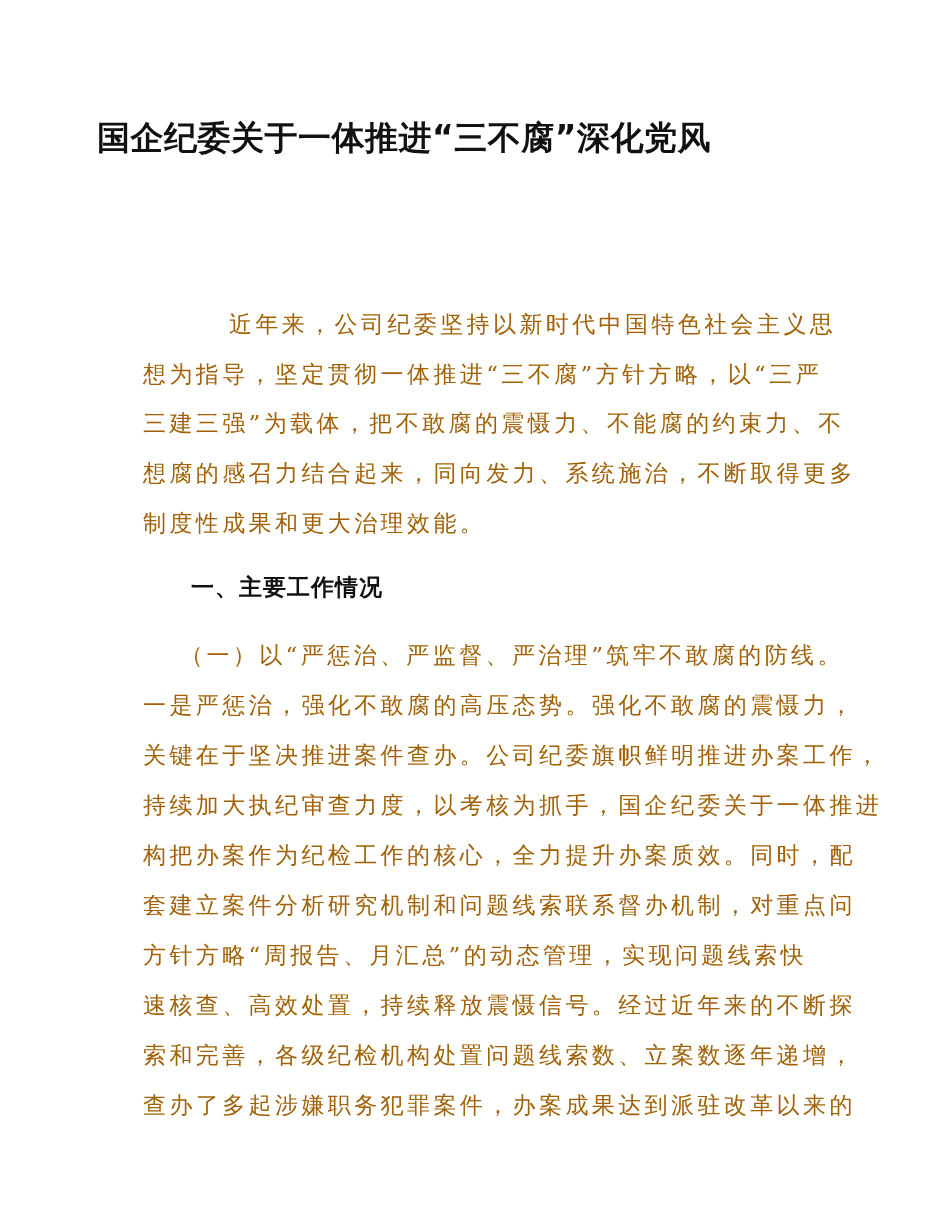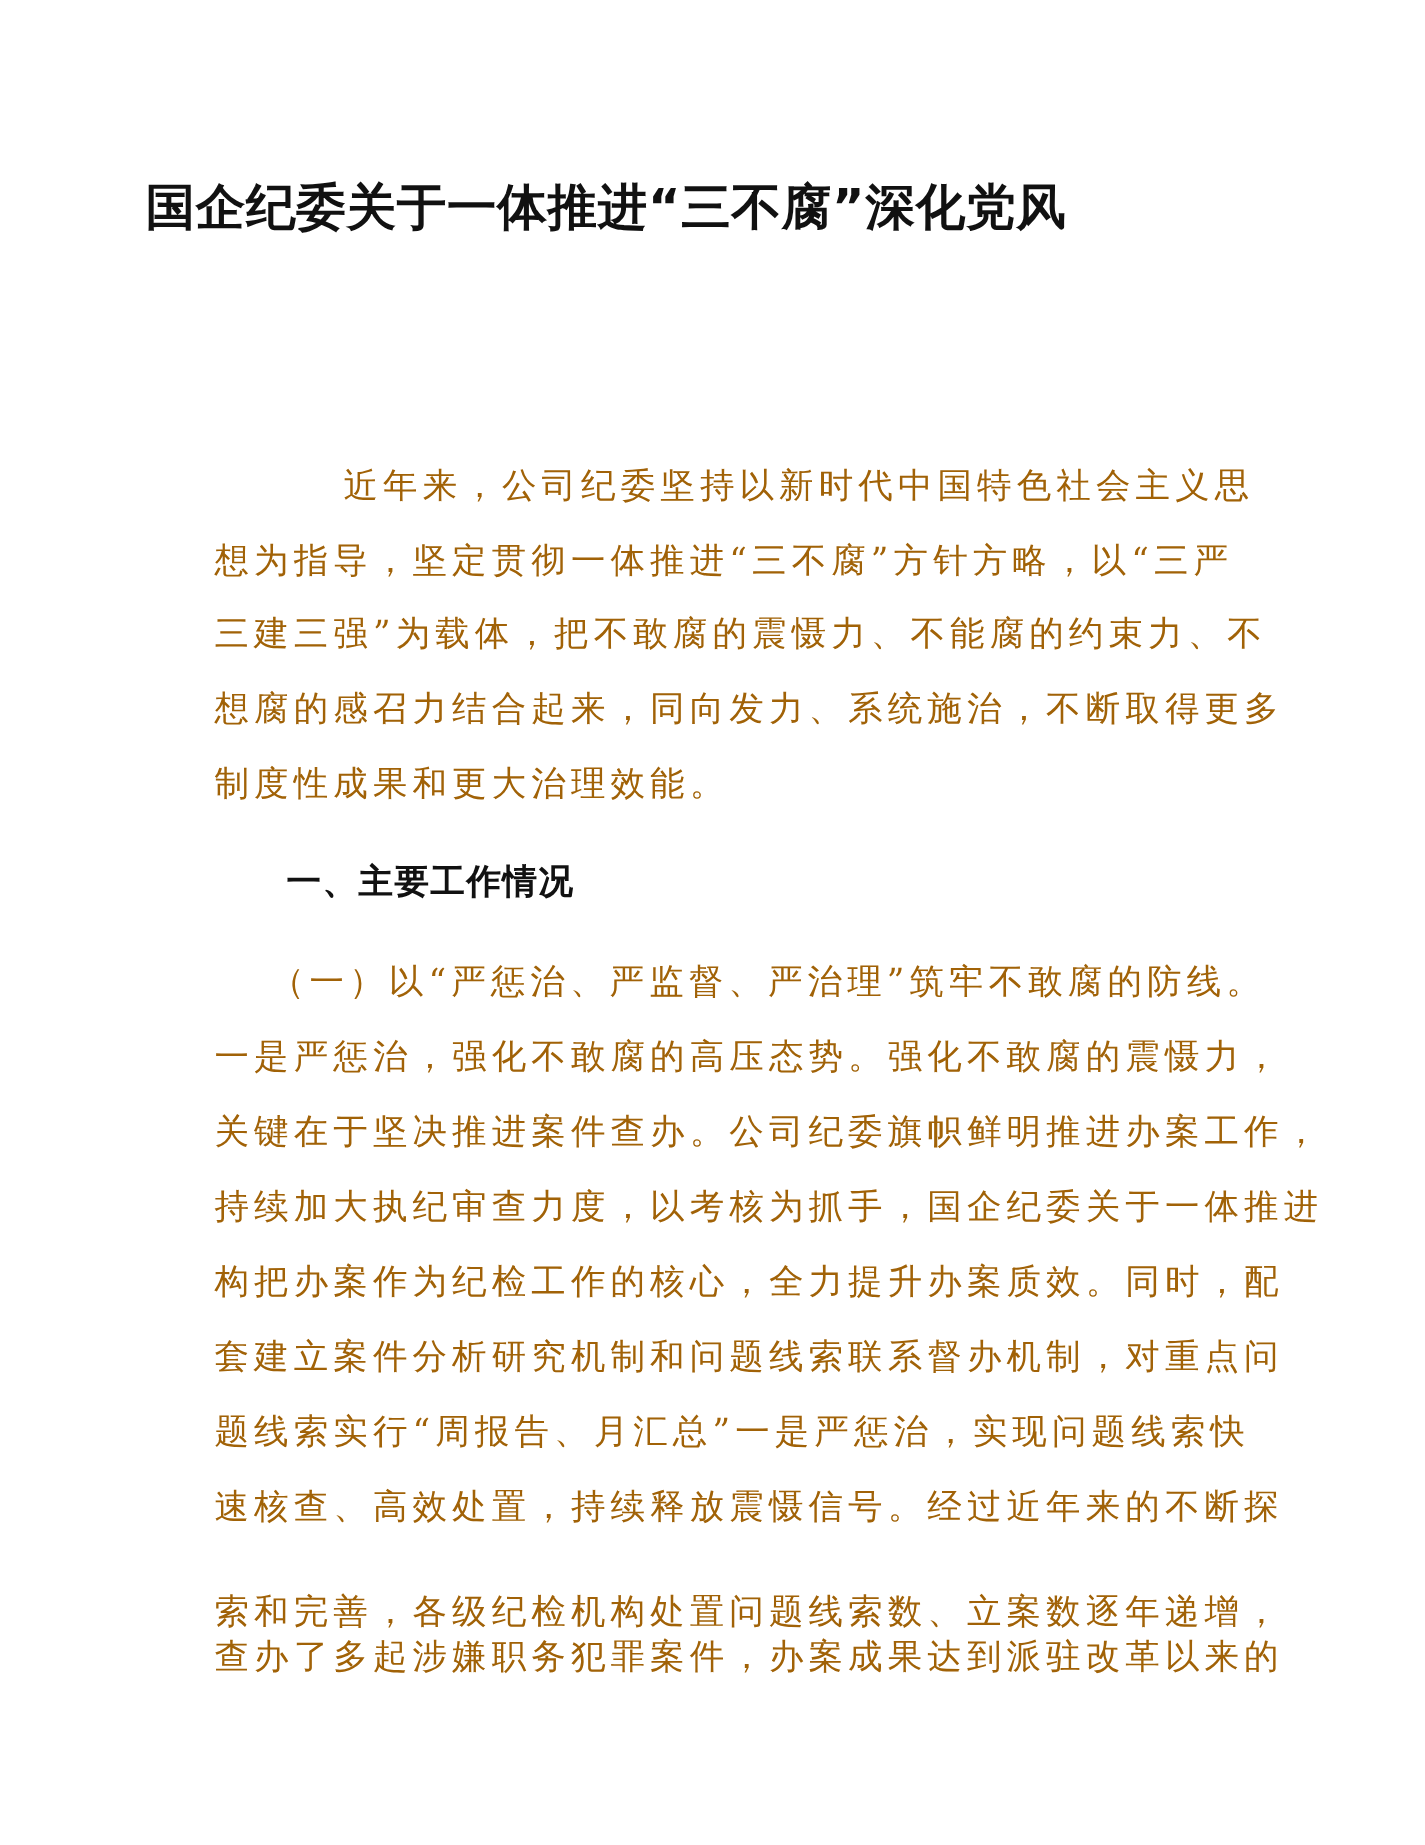--- a/index.html
+++ b/index.html
@@ -76,19 +76,19 @@
 
   <div class="heading" style="top:573px;">一、主要工作情况</div>
 
   <div>
     <div class="line" style="top:640px; left:180px;">（一）以“严惩治、严监督、严治理”筑牢不敢腐的防线。</div>
     <div class="line" style="top:690px;">一是严惩治，强化不敢腐的高压态势。强化不敢腐的震慑力，</div>
     <div class="line" style="top:740px;">关键在于坚决推进案件查办。公司纪委旗帜鲜明推进办案工作，</div>
     <div class="line" style="top:790px;">持续加大执纪审查力度，以考核为抓手，国企纪委关于一体推进</div>
     <div class="line" style="top:840px;">构把办案作为纪检工作的核心，全力提升办案质效。同时，配</div>
     <div class="line" style="top:890px;">套建立案件分析研究机制和问题线索联系督办机制，对重点问</div>
-    <div class="line" style="top:940px;">题线索实行“周报告、月汇总”一是严惩治，实现问题线索快</div>
+    <div class="line" style="top:940px;">方针方略“周报告、月汇总”的动态管理，实现问题线索快</div>
     <div class="line" style="top:990px;">速核查、高效处置，持续释放震慑信号。经过近年来的不断探</div>
-    <div class="line" style="top:1040px;margin-top:20px;">索和完善，各级纪检机构处置问题线索数、立案数逐年递增，</div>
+    <div class="line" style="top:1040px;">索和完善，各级纪检机构处置问题线索数、立案数逐年递增，</div>
     <div class="line" style="top:1090px;">查办了多起涉嫌职务犯罪案件，办案成果达到派驻改革以来的</div>
   </div>
 
 </div>
 
 </body></html>

